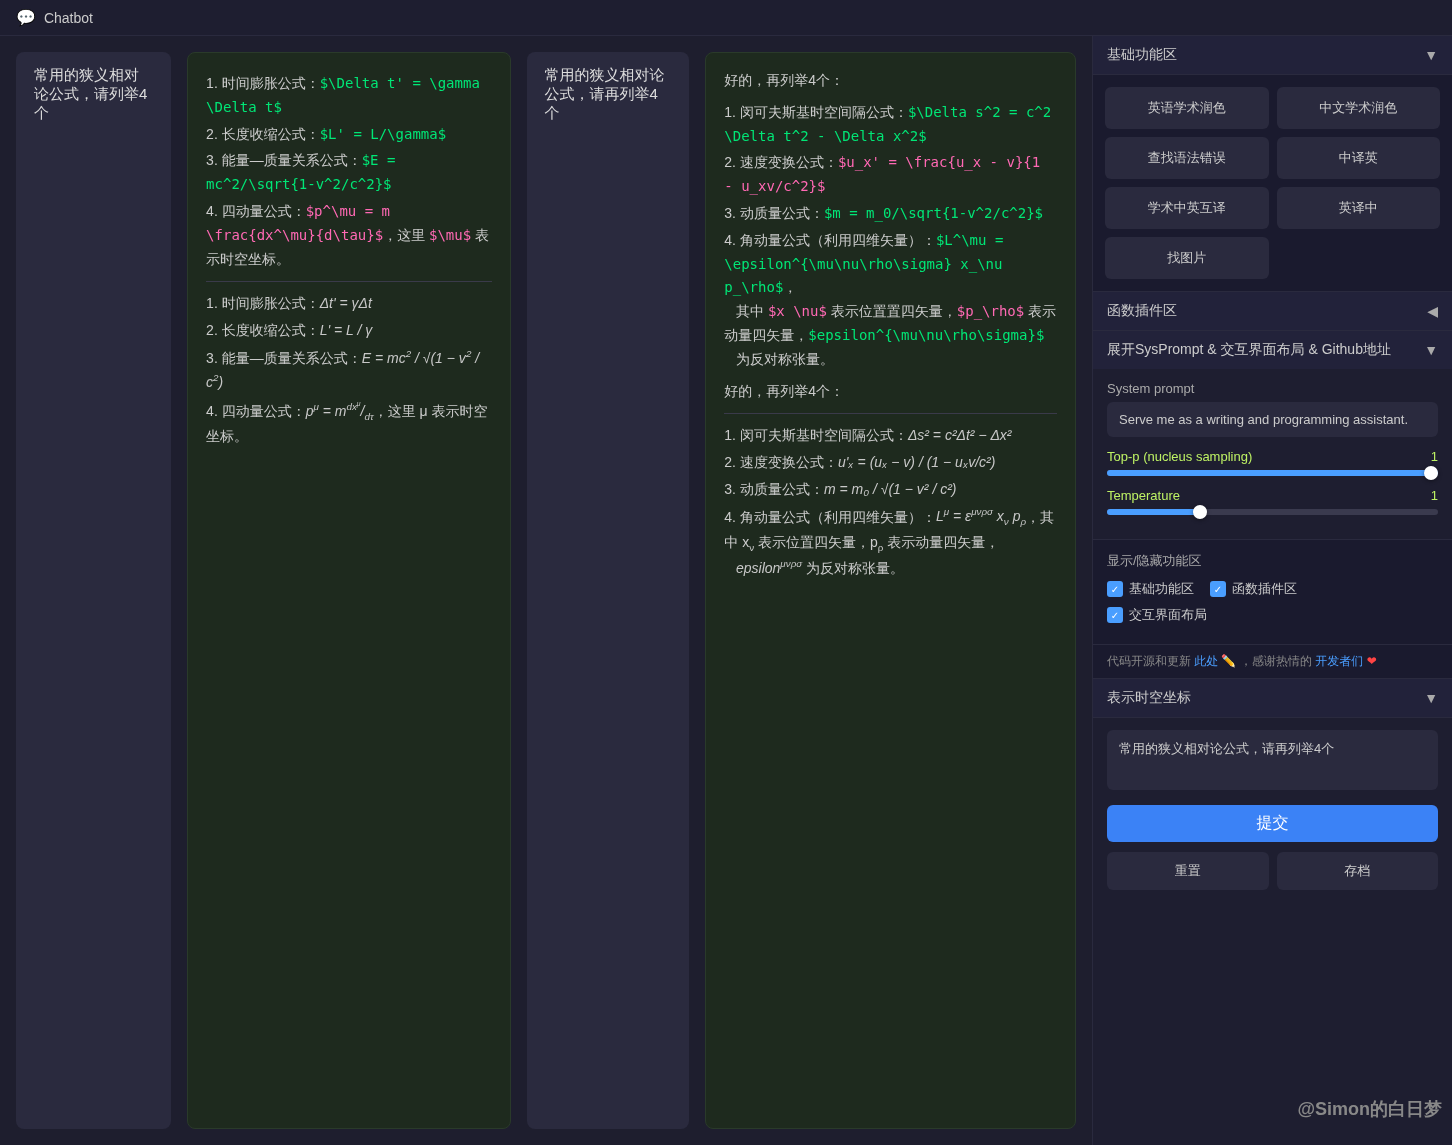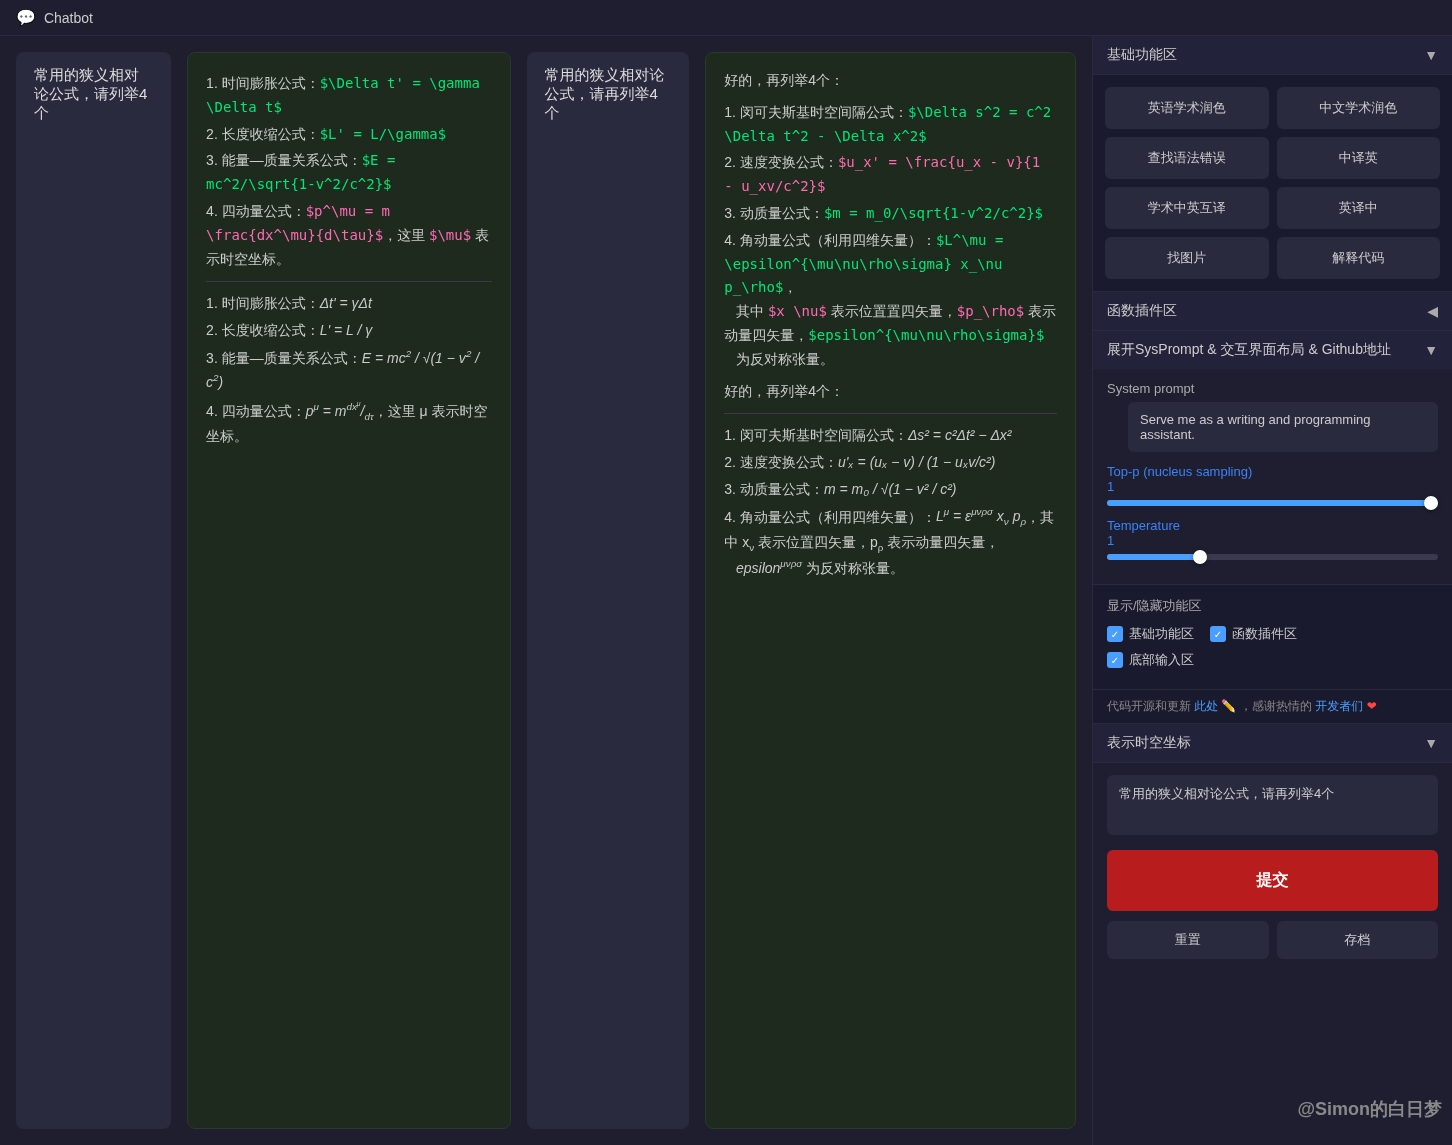--- a/index.html
+++ b/index.html
@@ -155,32 +155,30 @@
       font-size: 13px;
       margin-bottom: 6px;
     }
     .sysprompt-value {
       background: #2a2a3e;
       border-radius: 6px;
       padding: 10px 12px;
       color: #ccc;
       font-size: 13px;
       margin-bottom: 12px;
-      margin-left: 21px;
     }
     .slider-row {
       margin-bottom: 12px;
     }
     .slider-label-row {
       display: flex;
       justify-content: space-between;
-      color: #3b82f6;
+      color: #bef264;
       font-size: 13px;
       margin-bottom: 6px;
-      flex-direction: column;
     }
     .slider-container {
       position: relative;
       height: 6px;
       background: #3a3a4e;
       border-radius: 3px;
     }
     .slider-fill-blue {
       height: 100%;
       background: #4a9eff;
@@ -272,27 +270,27 @@
       padding: 10px 12px;
       color: #ccc;
       font-size: 13px;
       resize: none;
       width: calc(100% - 28px);
       height: 60px;
       font-family: inherit;
     }
     .submit-btn {
       margin: 0 14px 10px 14px;
-      background: #b91c1c;
+      background: #3b82f6;
       border: none;
       border-radius: 6px;
-      padding: 20px;
+      padding: 8px;
       color: white;
       font-size: 16px;
-      font-weight: 700;
+      font-weight: 400;
       cursor: pointer;
       width: calc(100% - 28px);
     }
     .bottom-buttons {
       display: flex;
       gap: 8px;
       padding: 0 14px 12px;
     }
     .bottom-btn {
       flex: 1;
@@ -406,21 +404,20 @@
       <span class="section-chevron">▼</span>
     </div>
     <div class="basic-functions">
       <button class="func-btn">英语学术润色</button>
       <button class="func-btn">中文学术润色</button>
       <button class="func-btn">查找语法错误</button>
       <button class="func-btn">中译英</button>
       <button class="func-btn">学术中英互译</button>
       <button class="func-btn">英译中</button>
       <button class="func-btn">找图片</button>
-      <button class="func-btn">解释代码</button>
     </div>
 
     <div class="plugin-section">
       <span class="section-header-text">函数插件区</span>
       <span class="section-chevron">◀</span>
     </div>
 
     <div class="sysprompt-section">
       <div class="sysprompt-header">
         <span class="section-header-text">展开SysPrompt &amp; 交互界面布局 &amp; Github地址</span>
@@ -462,21 +459,21 @@
           <span>基础功能区</span>
         </div>
         <div class="checkbox-item">
           <div class="checkbox-box">✓</div>
           <span>函数插件区</span>
         </div>
       </div>
       <div class="checkbox-row">
         <div class="checkbox-item">
           <div class="checkbox-box">✓</div>
-          <span>底部输入区</span>
+          <span>交互界面布局</span>
         </div>
       </div>
     </div>
 
     <div class="credit-line">
       <span>代码开源和更新</span>
       <a class="credit-link">此处</a>
       <span>✏️</span>
       <span>，感谢热情的</span>
       <a class="credit-link2">开发者们</a>

